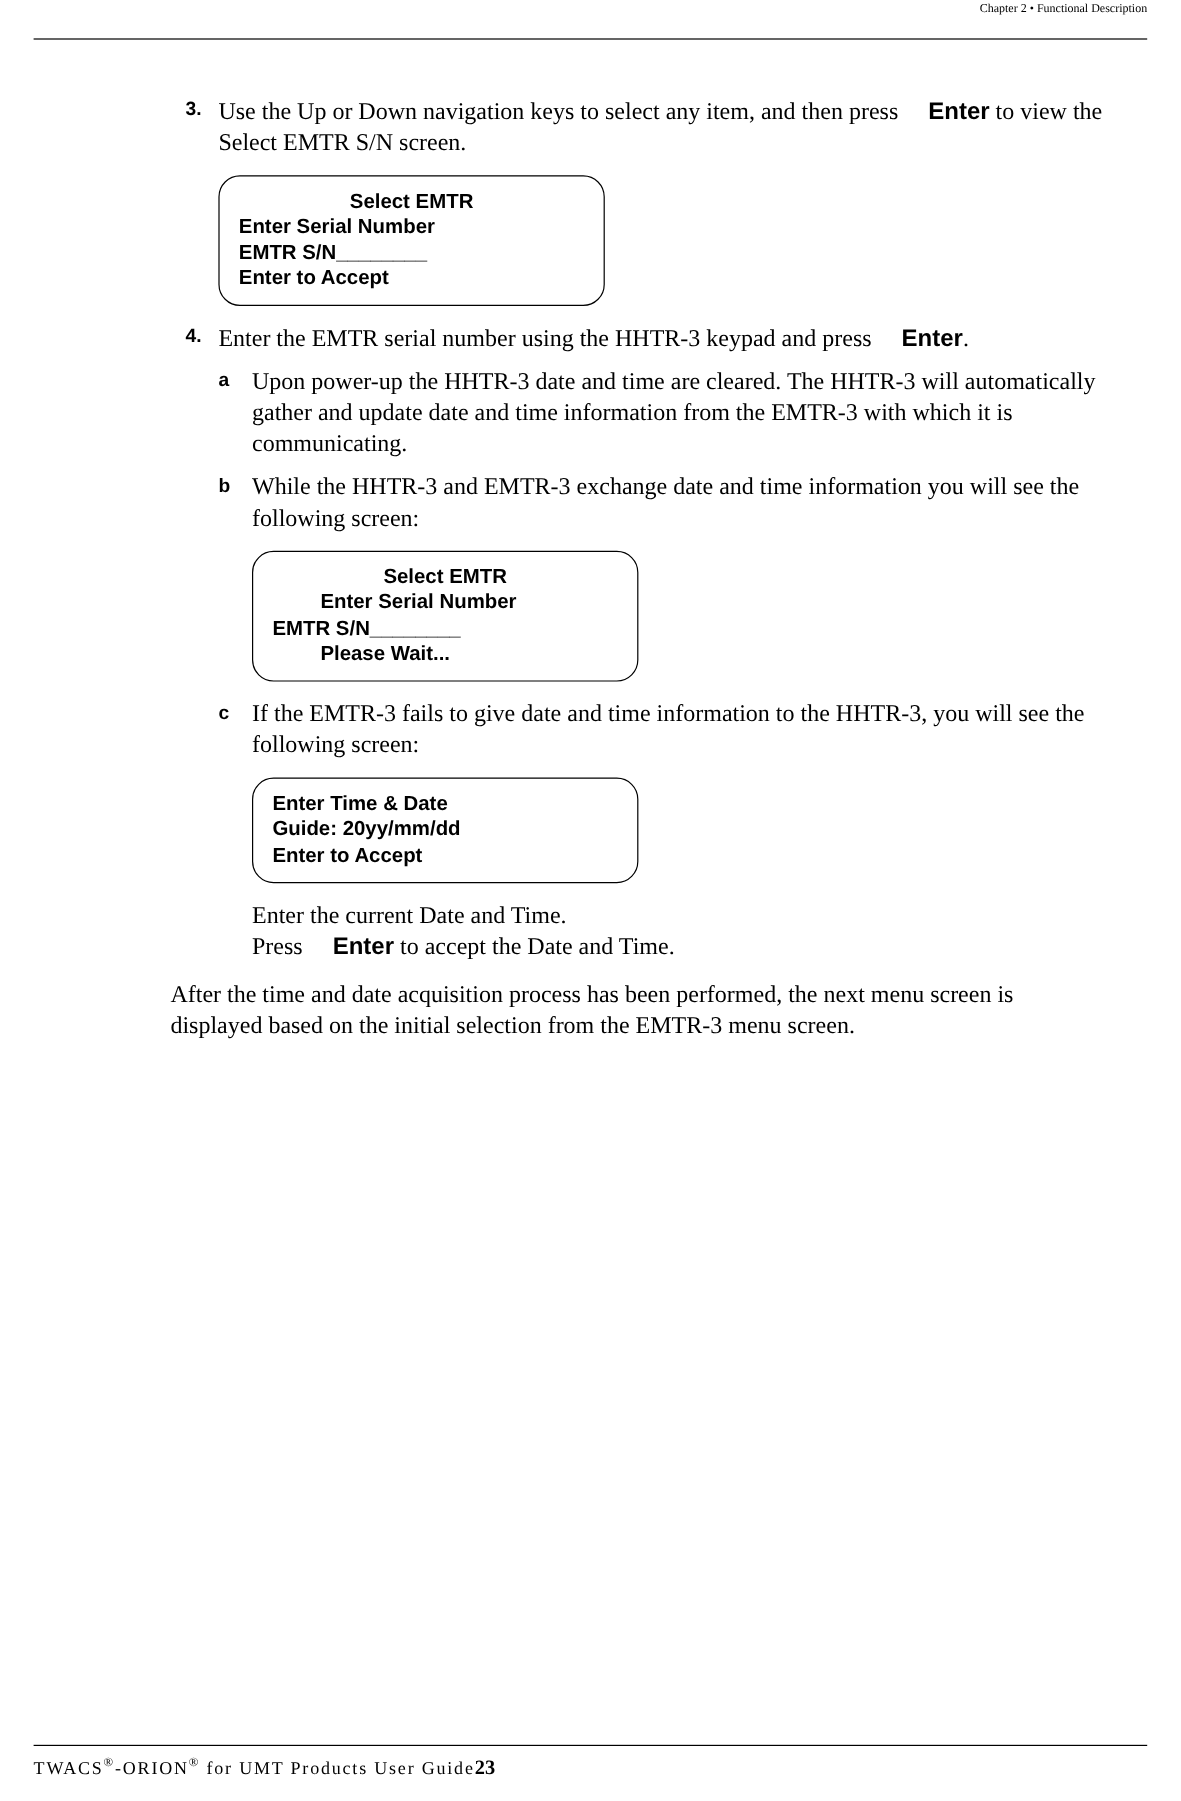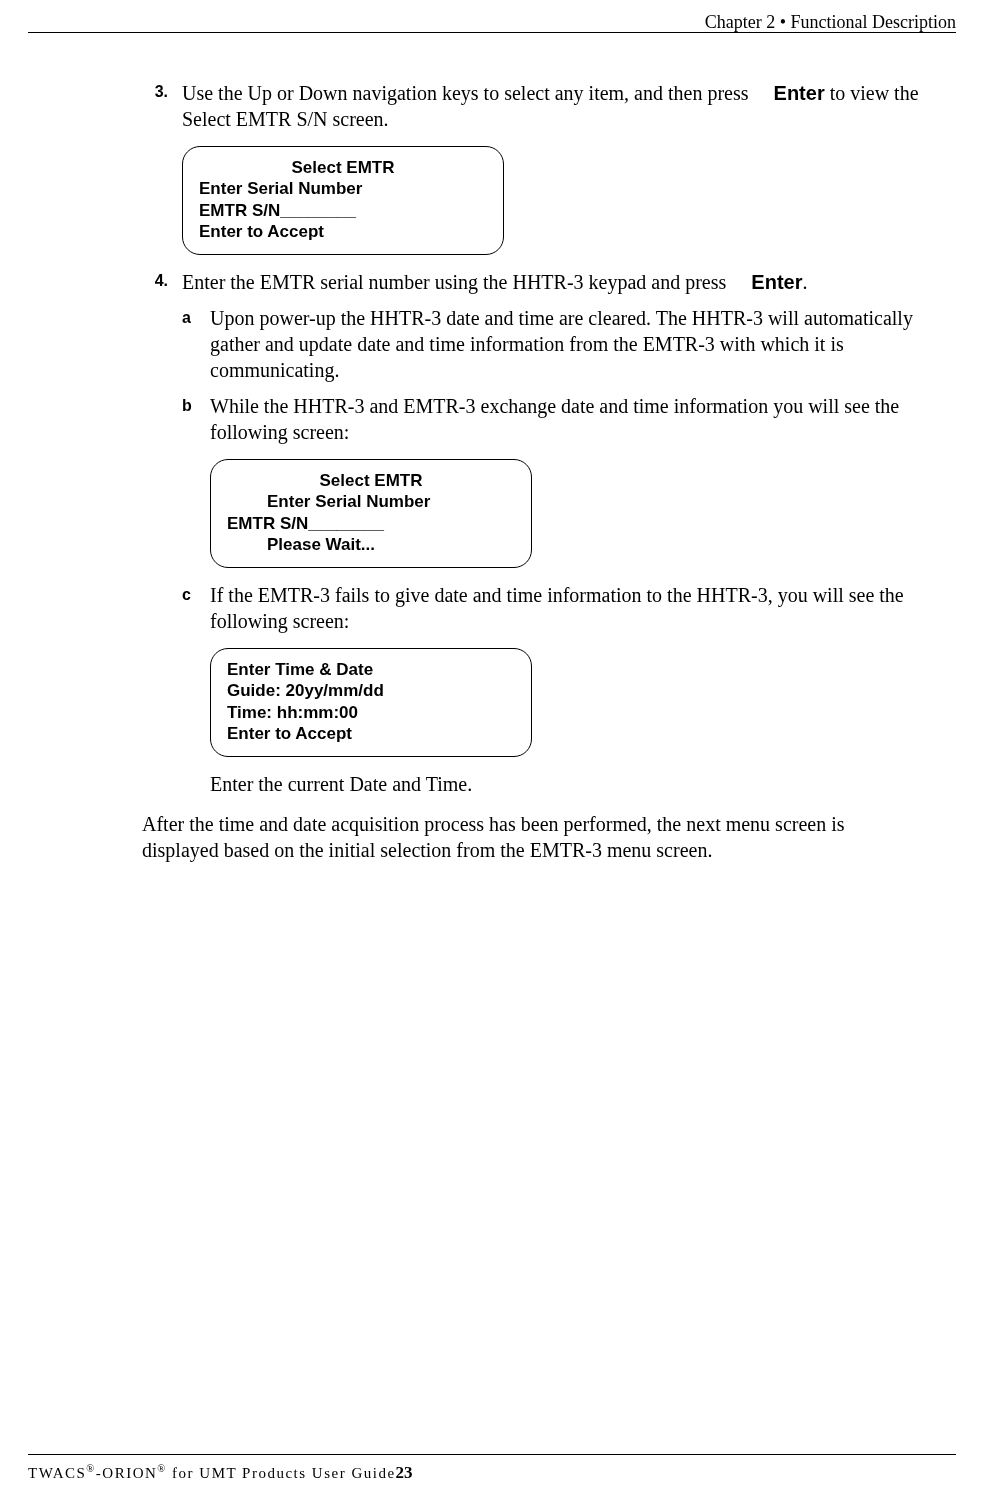--- a/index.html
+++ b/index.html
@@ -8,23 +8,23 @@
       font-size: 20px;
       width: 984px;
       height: 1501px;
       background: #fff;
       color: #000;
       position: relative;
       padding: 0;
     }
     .page-header {
       position: absolute;
-      top: 12px;
-      right: 28px;
-      font-size: 18px;
+      top: 2px;
+      right: 28px;
+      font-size: 10px;
       text-align: right;
     }
     .header-rule {
       position: absolute;
       top: 32px;
       left: 28px;
       right: 28px;
       border-top: 1px solid #000;
     }
     .content {
@@ -178,27 +178,29 @@
         <div class="sub-marker">c</div>
         <div class="sub-body">
           <span>If the EMTR-3 fails to give date and time information to the HHTR-3, you will see the following screen:</span>
         </div>
       </div>
 
       <div class="sub-indent">
         <div class="screen-box">
           <div class="left">Enter Time &amp; Date</div>
           <div class="left">Guide:  20yy/mm/dd</div>
-          <div class="left">Time:  hh:mm:00</div>
           <div class="left">Enter to Accept</div>
         </div>
       </div>
 
       <div class="sub-indent">
         <div class="plain-para">Enter the current Date and Time.</div>
+        <div class="plain-para">
+          <span>Press </span><span class="bold-sans">Enter</span><span> to accept the Date and Time.</span>
+        </div>
       </div>
 
     </div>
   </div>
 
   <div class="final-para">After the time and date acquisition process has been performed, the next menu screen is displayed based on the initial selection from the EMTR-3 menu screen.</div>
 
 </div>
 
 <div class="footer-rule"></div>

